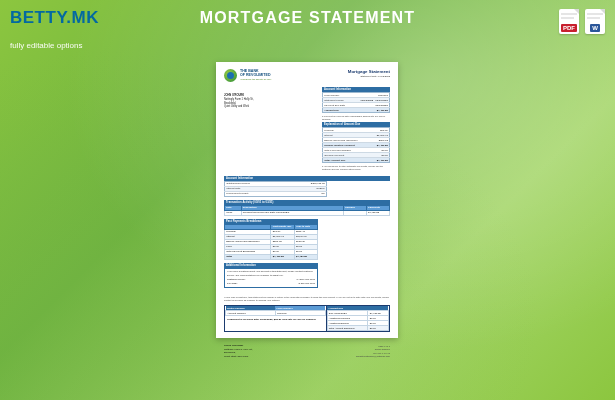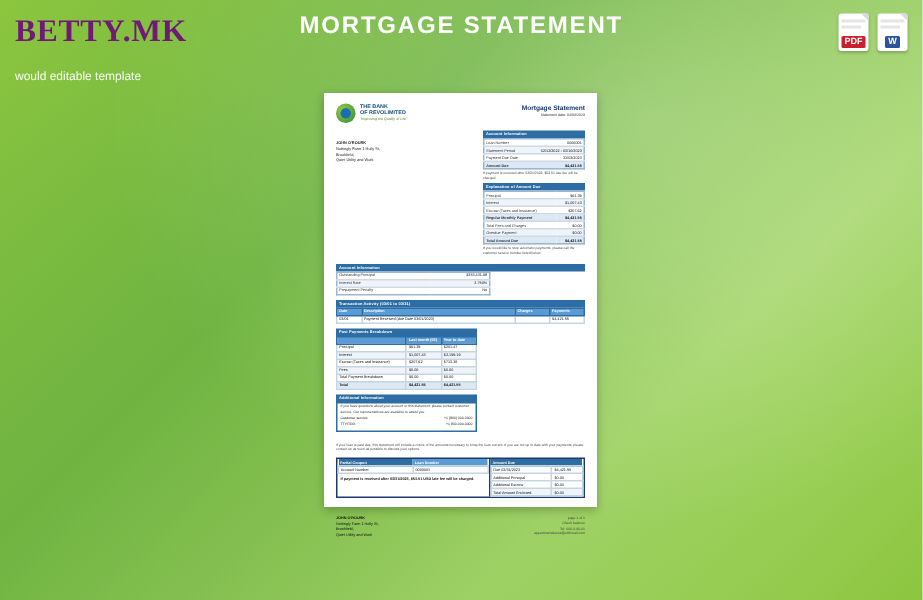--- a/index.html
+++ b/index.html
@@ -13,22 +13,22 @@
   }
   .bg-overlay {
     position: absolute; inset: 0;
     background: radial-gradient(ellipse at 70% 20%, rgba(255,255,255,0.25), rgba(255,255,255,0) 60%),
                 radial-gradient(ellipse at 20% 80%, rgba(120,180,70,0.35), rgba(255,255,255,0) 60%);
   }
   .brand {
     position: absolute; left: 10px; top: 8px; color: #fff;
   }
   .brand-name {
-    font-size: 21px; font-weight: bold; letter-spacing: 0.5px; color: #701a75;
-    font-family: Liberation Serif, serif;
+    font-size: 17px; font-weight: bold; letter-spacing: 0.5px; color: #0369a1;
+    font-family: Liberation Sans, sans-serif;
   }
   .brand-sub {
     font-size: 8px; color: #ffffff; margin-top: 13px; opacity: 0.95;
   }
   .page-title {
     position: absolute; left: 0; right: 0; top: 9px; text-align: center;
     color: #ffffff; font-size: 16px; font-weight: bold; letter-spacing: 1.2px;
   }
   .file-icons {
     position: absolute; right: 10px; top: 9px; display: flex; gap: 6px; align-items: flex-start;
@@ -119,21 +119,21 @@
   .info-box .ln { color: #333; }
   .kv { display:flex; justify-content: space-between; }
 </style>
 </head>
 <body>
 
 <div class="bg-overlay"></div>
 
 <div class="brand">
   <div class="brand-name">BETTY.MK</div>
-  <div class="brand-sub">would editable template</div>
+  <div class="brand-sub">fully editable options</div>
 </div>
 
 <div class="page-title">MORTGAGE STATEMENT</div>
 
 <div class="file-icons">
   <div class="file-icon">
     <div class="wbar"></div>
     <div class="wbar2"></div>
     <span class="tag tag-pdf">PDF</span>
   </div>

